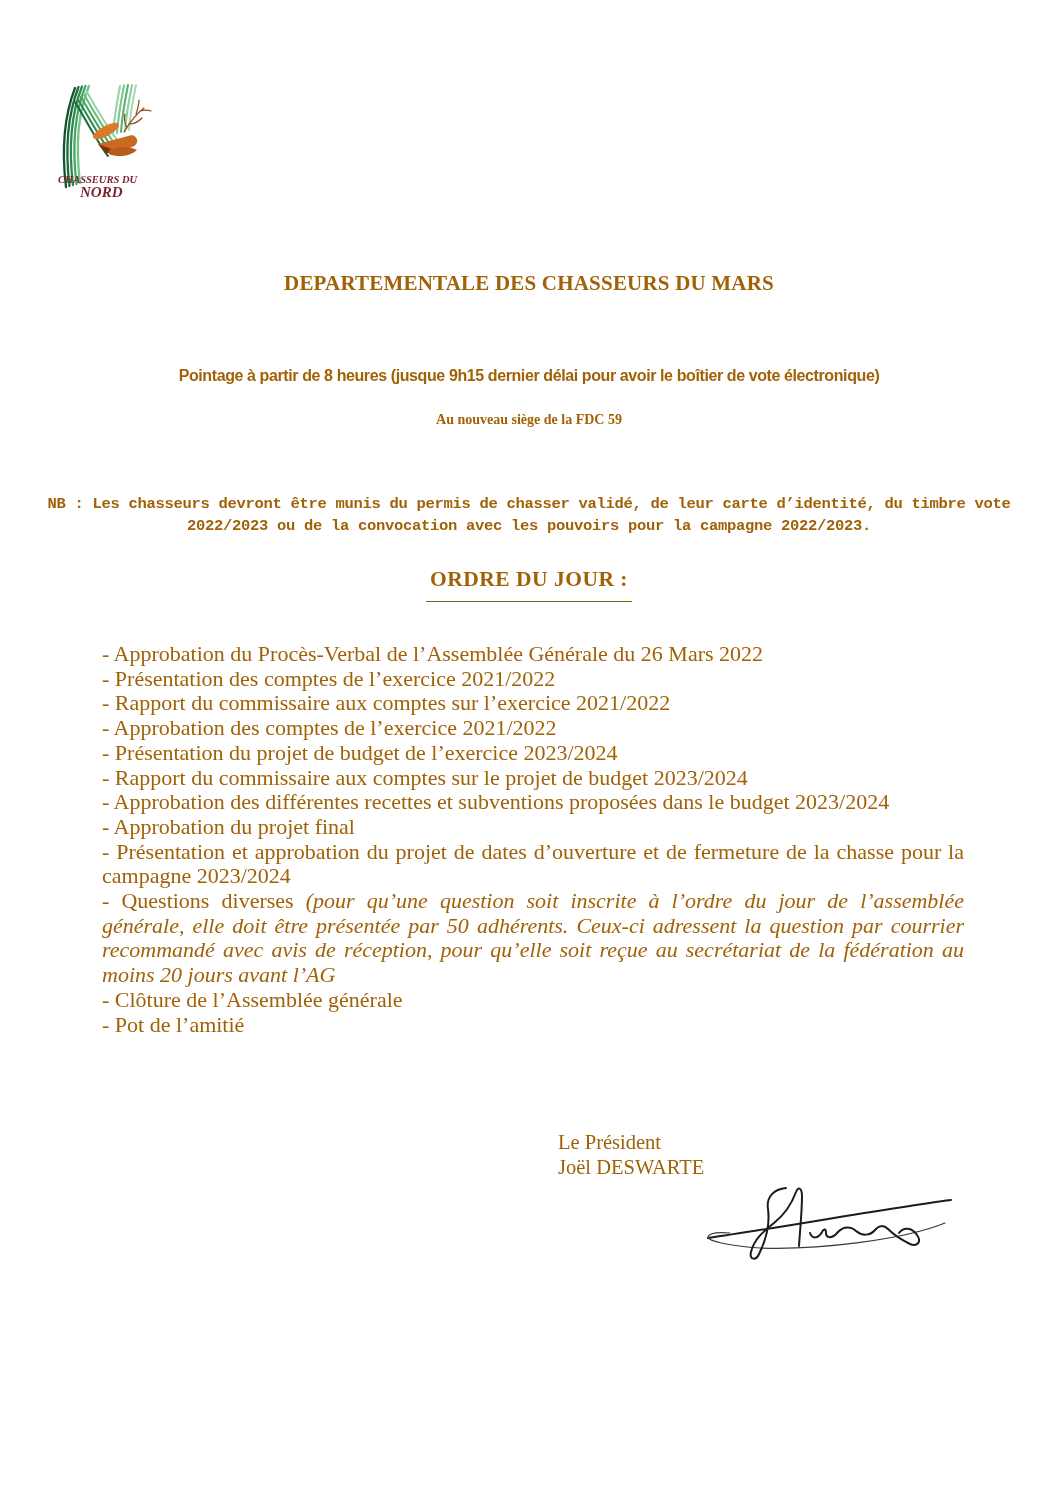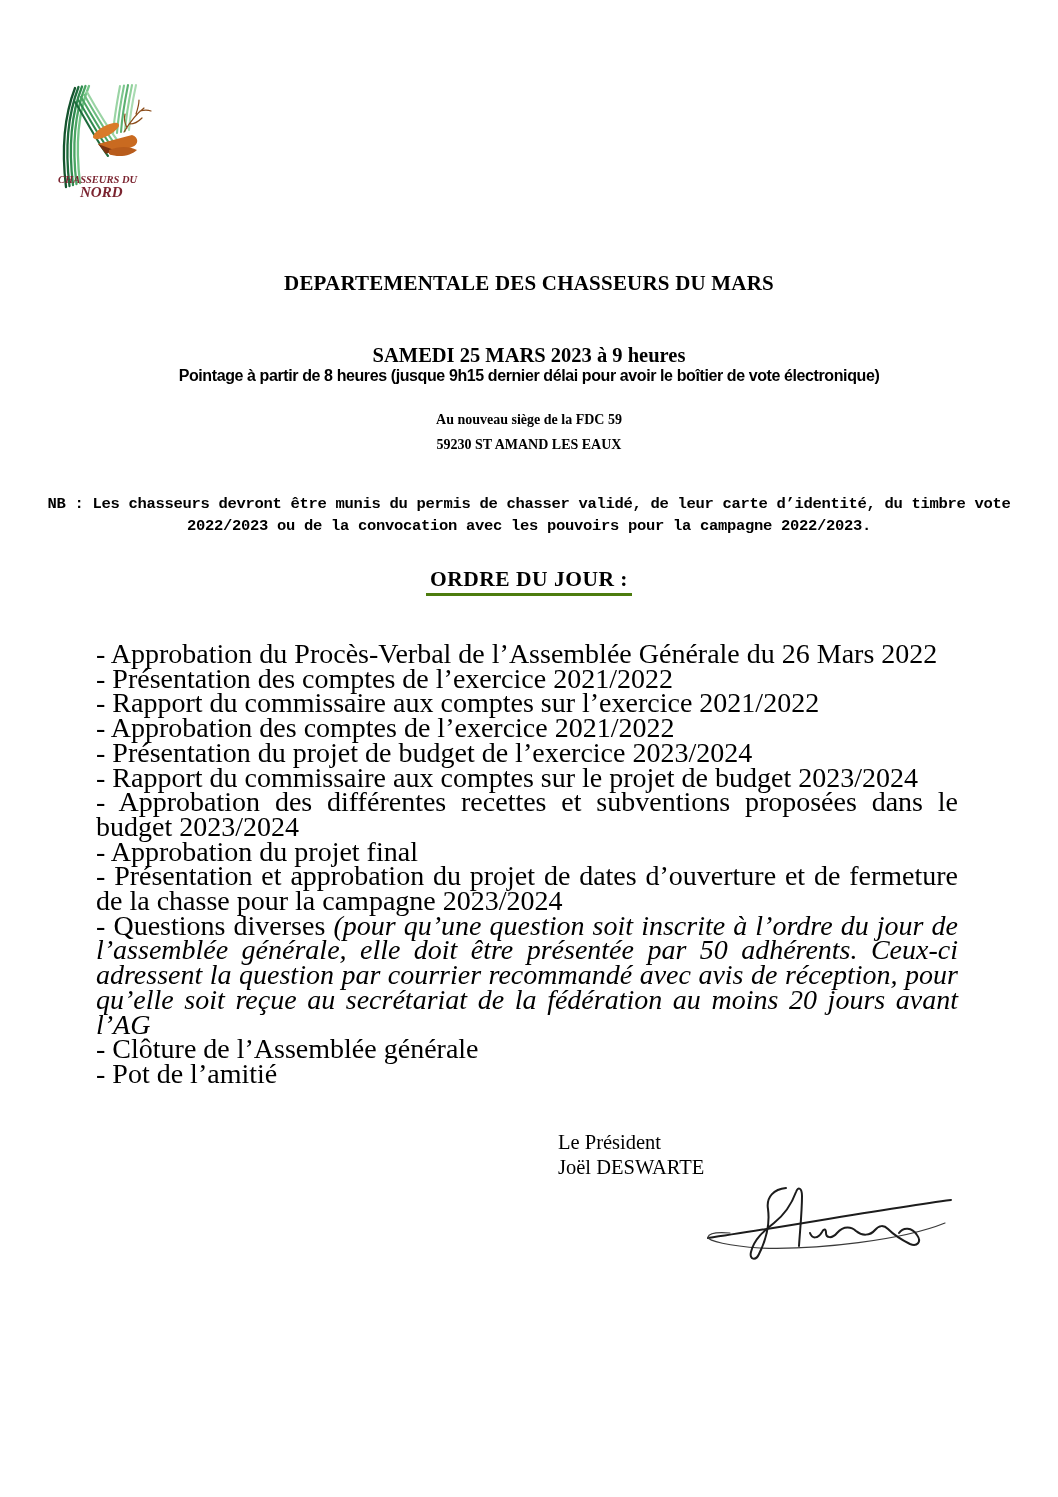--- a/index.html
+++ b/index.html
@@ -2,21 +2,21 @@
 <html lang="fr"><head>
 <meta charset="utf-8">
 <style>
   html, body { margin: 0; padding: 0; background: #ffffff; }
   .page {
     position: relative;
     width: 1058px;
     height: 1497px;
     background: #ffffff;
     font-family: "Liberation Serif", serif;
-    color: #000000;
+    color: #a16207;
     overflow: hidden;
   }
   .abs { position: absolute; }
 
   
   .logo { left: 54px; top: 82px; width: 102px; height: 120px; }
 
   
   .title-block {
     left: 60px; top: 268px; width: 938px;
@@ -58,28 +58,28 @@
   }
   .agenda-heading-wrap {
     left: 60px; top: 567px; width: 938px;
     text-align: center;
   }
   .agenda-heading {
     display: inline-block;
     font-weight: bold;
     font-size: 21.5px;
     letter-spacing: 0.5px;
-    border-bottom: 3px solid #4d7c0f;
-    padding: 0 4px 1px 4px;
+    border-bottom: 1px solid #4d7c0f;
+    padding: 0 4px 9px 4px;
   }
 
   
   .agenda-list {
-    left: 96px; top: 642px; width: 862px;
-    font-size: 28px;
+    left: 102px; top: 642px; width: 862px;
+    font-size: 22px;
     line-height: 24.7px;
   }
   .agenda-list p { margin: 0; text-align: justify; }
   .agenda-list .it { font-style: italic; }
 
   
   .closing-block {
     left: 558px; top: 1130px; width: 400px;
     text-align: left;
     font-size: 20.5px;
@@ -129,26 +129,24 @@
 
       <text x="4" y="101" font-family="Liberation Serif, serif" font-style="italic" font-weight="bold" font-size="10.5" fill="#7b2430">CHASSEURS DU</text>
       <text x="26" y="115" font-family="Liberation Serif, serif" font-style="italic" font-weight="bold" font-size="15" fill="#7b2430">NORD</text>
     </svg>
   </div>
 
   <div class="abs title-block">
     <div>DEPARTEMENTALE DES CHASSEURS DU MARS</div>
   </div>
 
-  <div class="abs date-line">SAMEDI 25 MARS 2023 à 9 heures</div>
   <div class="abs checkin-line">Pointage à partir de 8 heures (jusque 9h15 dernier délai pour avoir le boîtier de vote électronique)</div>
 
   <div class="abs venue-block">
     <div>Au nouveau siège de la FDC 59</div>
-    <div>59230 ST AMAND LES EAUX</div>
   </div>
 
   <div class="abs nb-note">NB : Les chasseurs devront être munis du permis de chasser validé, de leur carte d’identité, du timbre vote 2022/2023 ou de la convocation avec les pouvoirs pour la campagne 2022/2023.</div>
 
   <div class="abs agenda-heading-wrap">
     <span class="agenda-heading">ORDRE DU JOUR :</span>
   </div>
 
   <div class="abs agenda-list">
     <p><span>- Approbation du Procès-Verbal de l’Assemblée Générale du 26 Mars 2022</span></p>

